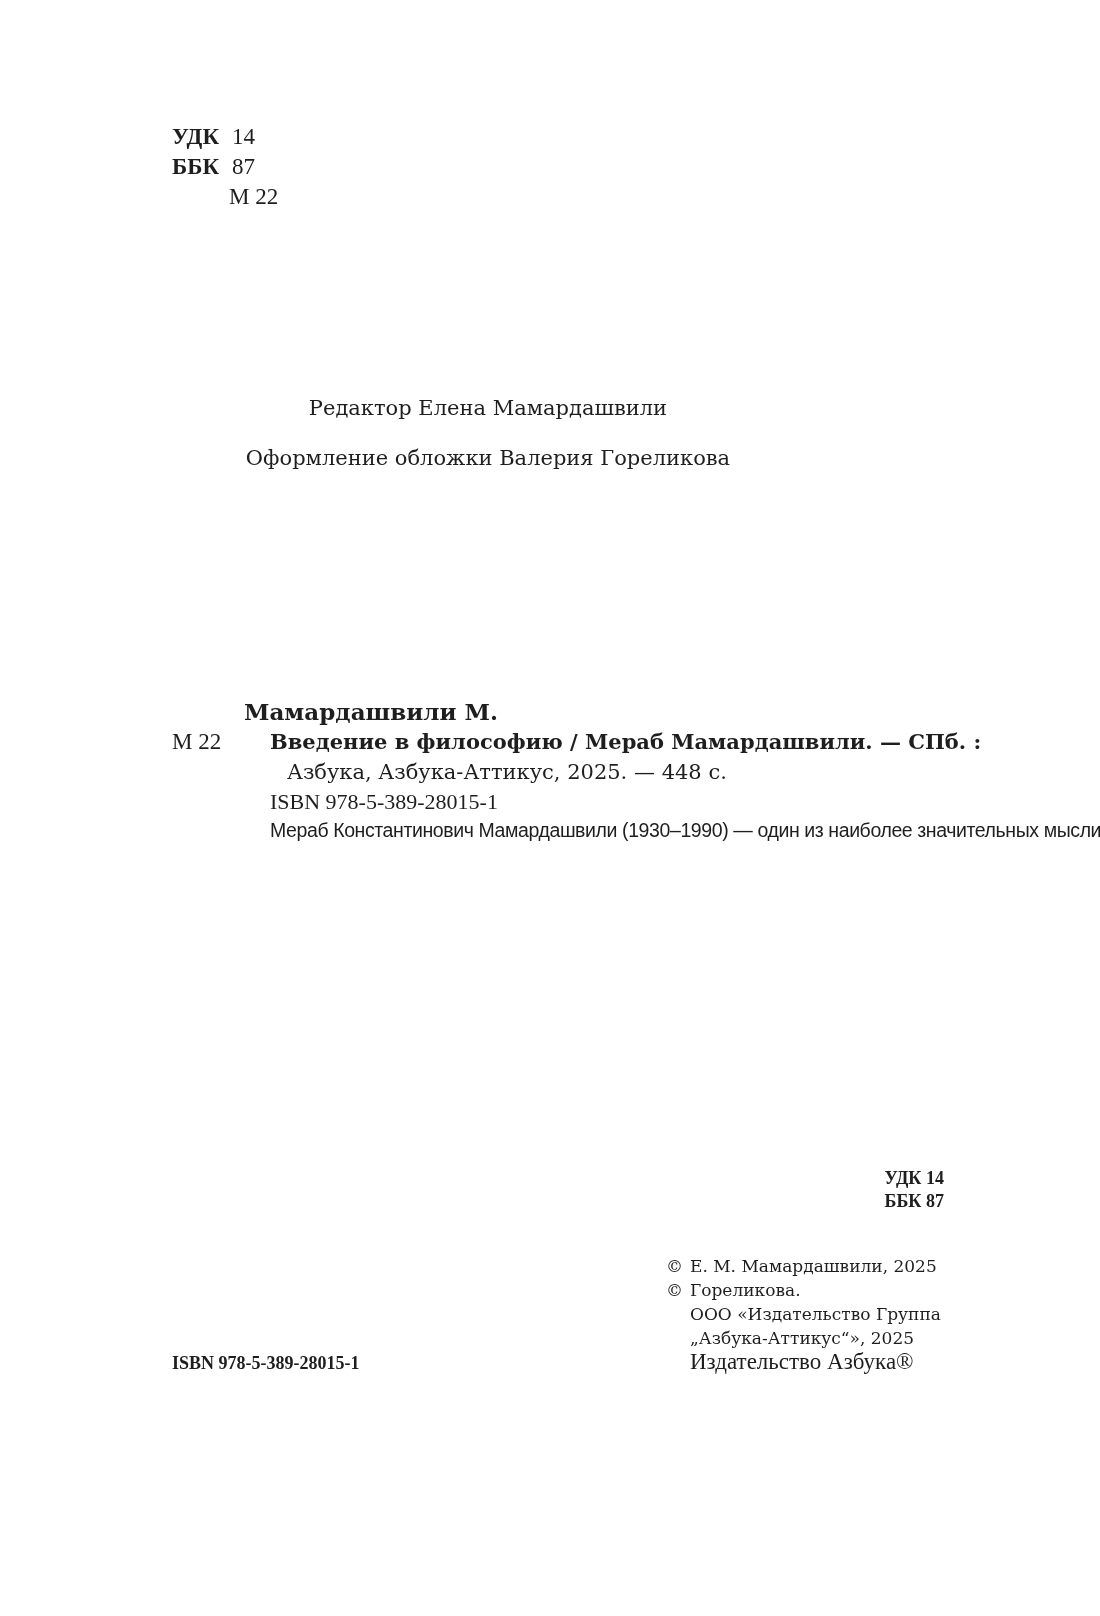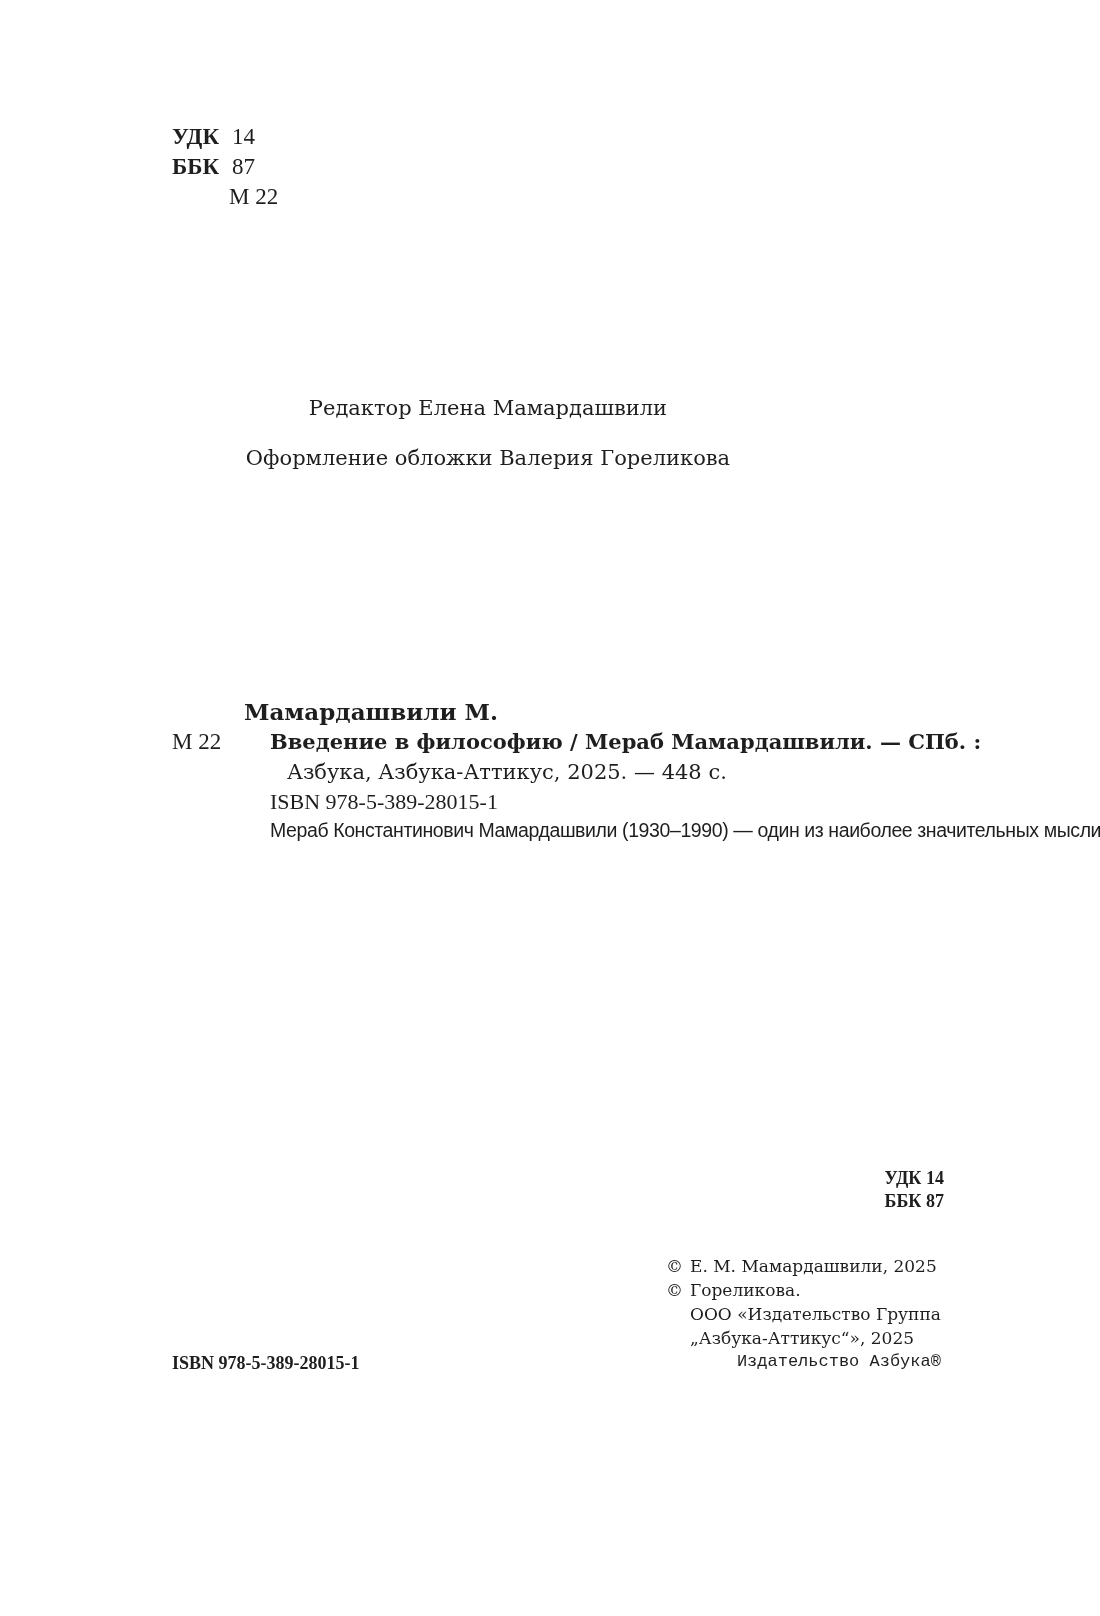--- a/index.html
+++ b/index.html
@@ -29,21 +29,21 @@
       text-align: justify; text-indent: 38px; letter-spacing: -0.4px;
       font-stretch: condensed;
     }
     .codes-right { position: absolute; right: 8px; top: 470px; font-family: "Liberation Serif", serif; font-weight: bold; font-size: 18px; line-height: 23px; text-align: center; }
     .codes-right .row span:first-child { display: inline-block; width: 46px; }
 
     .copyright { left: 666px; top: 1254px; font-family: "DejaVu Serif", serif; font-size: 17px; line-height: 24px; }
     .copyright .row { display: flex; }
     .copyright .sym { width: 24px; }
     .copyright .indent { padding-left: 24px; }
-    .copyright .last { font-family: Liberation Mono, monospace; font-size: 17px; text-align: right; }
+    .copyright .last { font-family: Liberation Serif, serif; font-size: 23px; }
     .isbn-bottom { left: 172px; top: 1353px; font-family: "Liberation Serif", serif; font-weight: bold; font-size: 18px; }
   </style>
 </head>
 <body>
 
 <div class="abs top-codes">
   <div class="row">
     <span class="lbl">УДК</span>
     <span>14</span>
   </div>

